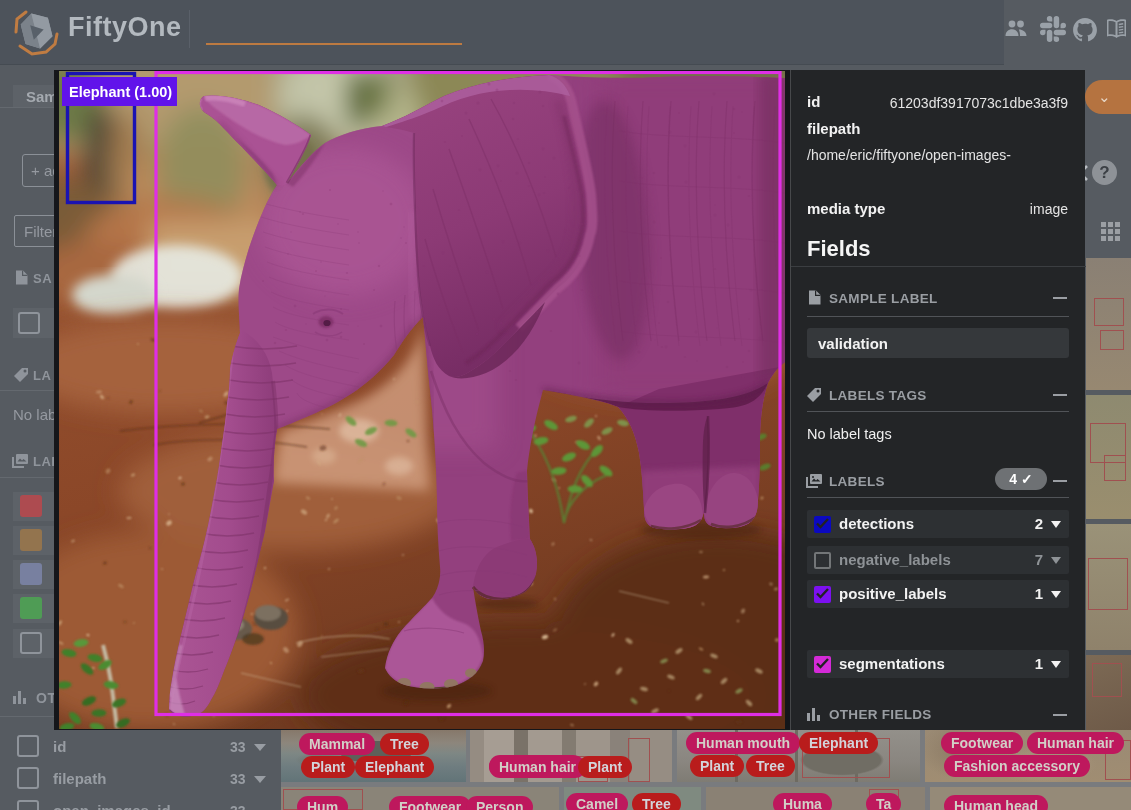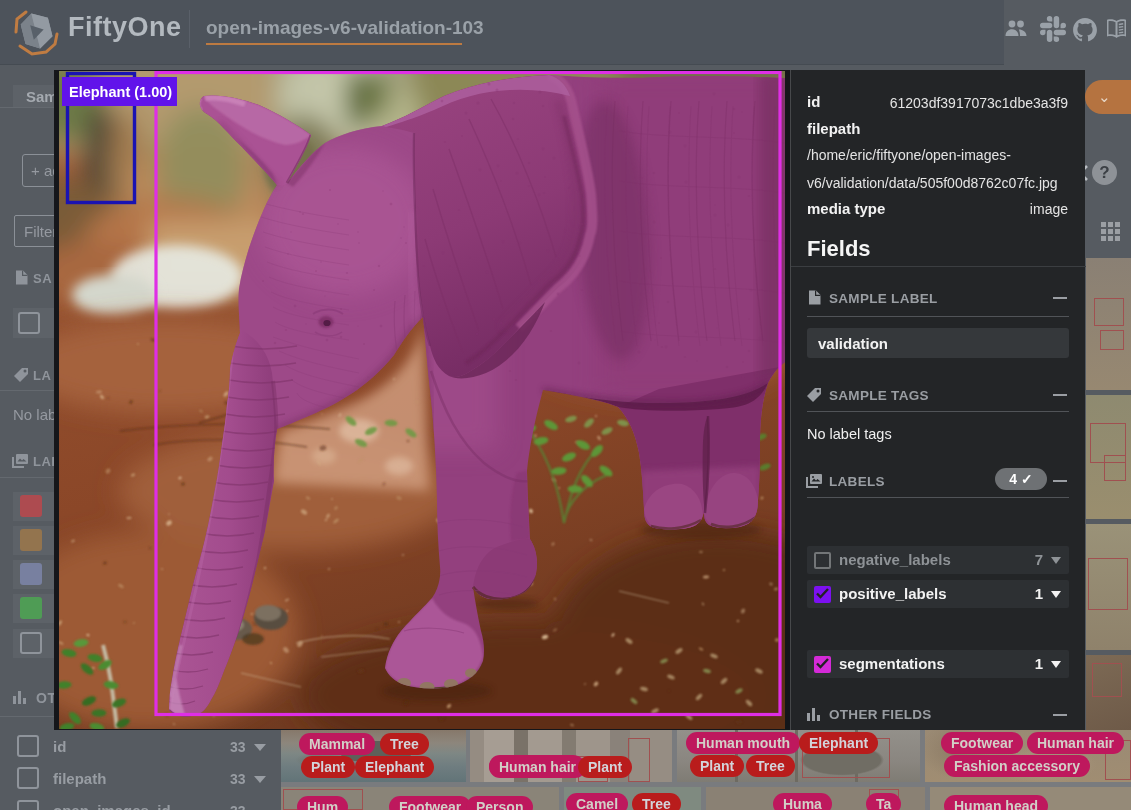--- a/index.html
+++ b/index.html
@@ -211,21 +211,20 @@
       <path d="M26 7 L41 15 L41 34 L26 43 L13 35 L13 15 Z" fill="#8a9199"></path>
       <path d="M26 7 L13 15 L13 35 L26 43 Z" fill="#7b828a"></path>
       <path d="M26 7 L41 15 L41 34 L26 43" fill="#939aa2"></path>
       <path d="M22 18 L34 25.5 L22 33 Z" fill="#586069"></path>
     </g>
     <path d="M16 6 L7 13 L6 26" stroke="#c07c42" stroke-width="3" fill="none" stroke-linecap="round"></path>
     <path d="M10 40 L22 48 L36 46 L45 38 L47 28" stroke="#c07c42" stroke-width="3" fill="none" stroke-linecap="round"></path>
   </svg>
   <div id="brand">FiftyOne</div>
   <div id="hdrdiv"></div>
-  <div id="dsname">open-images-v6-validation-103</div>
   <div id="dsline"></div>
 
   <svg class="hicon" style="left:1004px" width="24" height="24" viewBox="0 0 24 24" fill="#9aa1a8">
     <circle cx="8" cy="7" r="3.4"></circle>
       <path d="M1.5 19 C1.5 14.5 4.5 12.2 8 12.2 C11.5 12.2 14.5 14.5 14.5 19 Z"></path>
     <circle cx="16.5" cy="7" r="3.4"></circle>
       <path d="M14.8 12.5 C18 12.3 22.5 14.5 22.5 19 L16 19 C16 16 15.6 14 14.8 12.5 Z"></path>
   </svg>
 
   <svg class="hicon" style="left:1040px;top:16px" width="26" height="26" viewBox="0 0 24 24" fill="#9aa1a8">
@@ -863,56 +862,64 @@
 <rect x="3" y="6" width="115" height="29" fill="#6113ea"></rect>
 <text x="10" y="26" font-family="Liberation Sans, sans-serif" font-size="14.5" font-weight="bold" fill="#ffffff">Elephant (1.00)</text>
   </svg>
 </div>
 
 <div id="modal-side">
   <div class="ms-bold abs" style="left:16px;top:23px;">id</div>
   <div class="ms-val abs" style="right:17px;top:25px;">61203df3917073c1dbe3a3f9</div>
   <div class="ms-bold abs" style="left:16px;top:50px;">filepath</div>
   <div class="ms-val abs" style="left:16px;top:77px;">/home/eric/fiftyone/open-images-</div>
-  <div class="ms-val abs" style="left:16px;top:105px;">v6/validation/data/505f00d8762c07fc.jpg</div>
   <div class="ms-bold abs" style="left:16px;top:130px;">media type</div>
   <div class="ms-val abs" style="right:17px;top:131px;">image</div>
   <div class="abs" style="left:16px;top:166px;font-size:22px;font-weight:bold;color:#f5f5f5;">Fields</div>
   <div class="abs" style="left:0;top:196px;width:295px;height:1px;background:#3b3e41;"></div>
 
   <svg class="abs" style="left:16px;top:220px" width="15" height="15" viewBox="0 0 15 15">
       <path d="M2 0.5 L9 0.5 L13.5 5 L13.5 14.5 L2 14.5 Z" fill="#9a9ea3"></path>
       <path d="M8.6 0.5 L8.6 5.4 L13.5 5.4" fill="none" stroke="#232527" stroke-width="1.2"></path>
     </svg>
   <div class="ms-head abs" style="left:38px;top:221px;">SAMPLE LABEL</div>
   <div class="minus" style="top:227px;right:18px;"></div>
   <div class="abs" style="left:16px;top:246px;width:262px;height:1px;background:#515458;"></div>
   <div class="abs" style="left:16px;top:258px;width:262px;height:30px;background:#35383b;border-radius:3px;"></div>
   <div class="abs" style="left:27px;top:265px;font-size:15px;font-weight:bold;color:#f2f2f2;">validation</div>
 
   <svg class="abs" style="left:15px;top:317px" width="16" height="16" viewBox="0 0 16 16">
       <path d="M1 9 L9 1 L15 1 L15 7 L7 15 Z" fill="#9a9ea3"></path>
       <circle cx="12" cy="4" r="1.5" fill="#232527"></circle>
     </svg>
-  <div class="ms-head abs" style="left:38px;top:318px;">SAMPLE TAGS</div>
+  <div class="ms-head abs" style="left:38px;top:318px;">LABELS TAGS</div>
   <div class="minus" style="top:324px;right:18px;"></div>
   <div class="abs" style="left:16px;top:341px;width:262px;height:1px;background:#515458;"></div>
   <div class="abs" style="left:16px;top:356px;font-size:14.5px;color:#f0f0f0;">No label tags</div>
 
   <svg class="abs" style="left:15px;top:403px" width="17" height="16" viewBox="0 0 17 16">
       <path d="M1 4 L1 14 L12 14" fill="none" stroke="#9a9ea3" stroke-width="2"></path>
       <rect x="4" y="1" width="12" height="10" rx="1" fill="#9a9ea3"></rect>
       <path d="M5.5 8.5 L8 5.5 L10 7.5 L11.5 6 L14.5 8.5 Z" fill="#232527"></path>
       <circle cx="7" cy="4" r="1" fill="#232527"></circle>
     </svg>
   <div class="ms-head abs" style="left:38px;top:404px;">LABELS</div>
   <div class="abs" style="left:204px;top:398px;width:52px;height:22px;background:#6e7174;border-radius:11px;color:#fff;font-weight:bold;font-size:14px;text-align:center;line-height:22px;">4 ✓</div>
   <div class="minus" style="top:410px;right:18px;"></div>
   <div class="abs" style="left:16px;top:427px;width:262px;height:1px;background:#515458;"></div>
 
+  <div class="ms-row" style="top:440px;">
+    <div class="ms-cb" style="background:#0b09c0;"></div>
+    <svg class="abs" style="left:9px;top:8px" width="13" height="11" viewBox="0 0 13 11">
+        <path d="M1 5.5 L4.5 9 L12 1" stroke="#222" stroke-width="2.4" fill="none"></path>
+      </svg>
+    <div class="t">detections</div>
+      <div class="n">2</div>
+      <div class="caret"></div>
+  </div>
   <div class="ms-row" style="top:476px;">
     <div class="ms-cb" style="border:2px solid #737678;"></div>
     <div class="t" style="color:#8e9296;text-align:right;">negative_labels</div>
       <div class="n" style="color:#8e9296;">7</div>
       <div class="caret" style="border-top-color:#8e9296;"></div>
   </div>
   <div class="ms-row" style="top:510px;">
     <div class="ms-cb" style="background:#7c10f0;"></div>
     <svg class="abs" style="left:9px;top:8px" width="13" height="11" viewBox="0 0 13 11">
         <path d="M1 5.5 L4.5 9 L12 1" stroke="#222" stroke-width="2.4" fill="none"></path>

